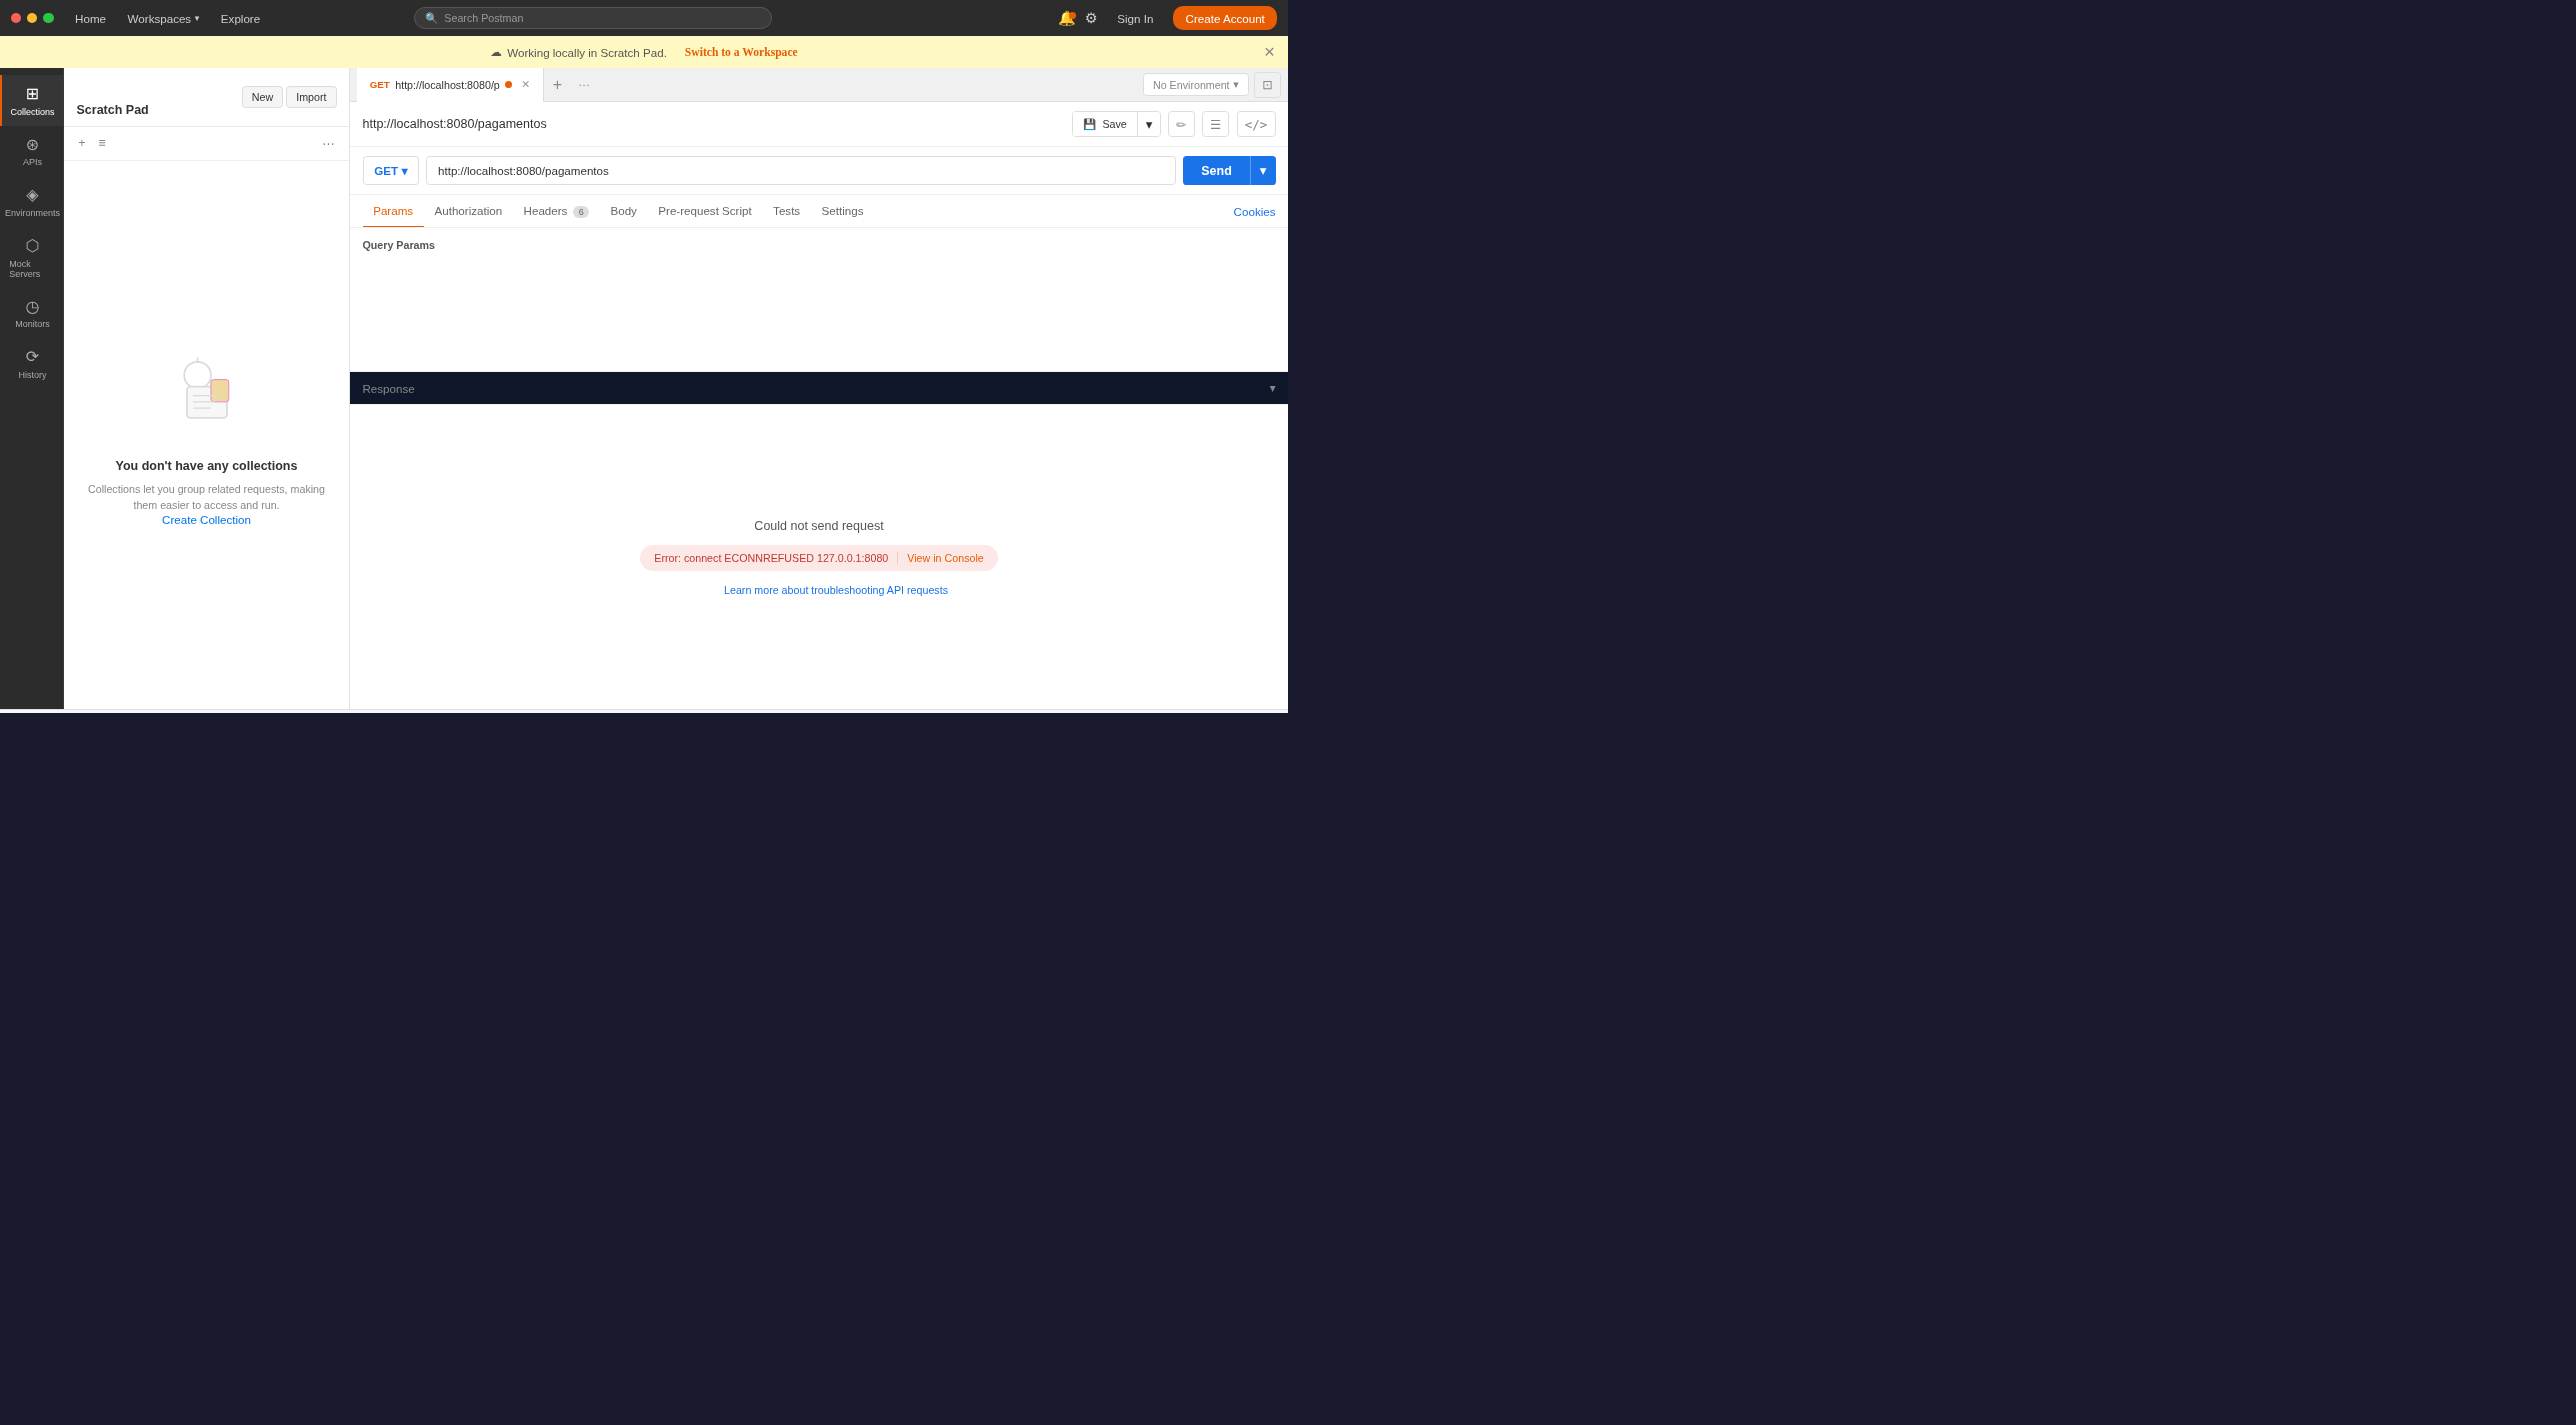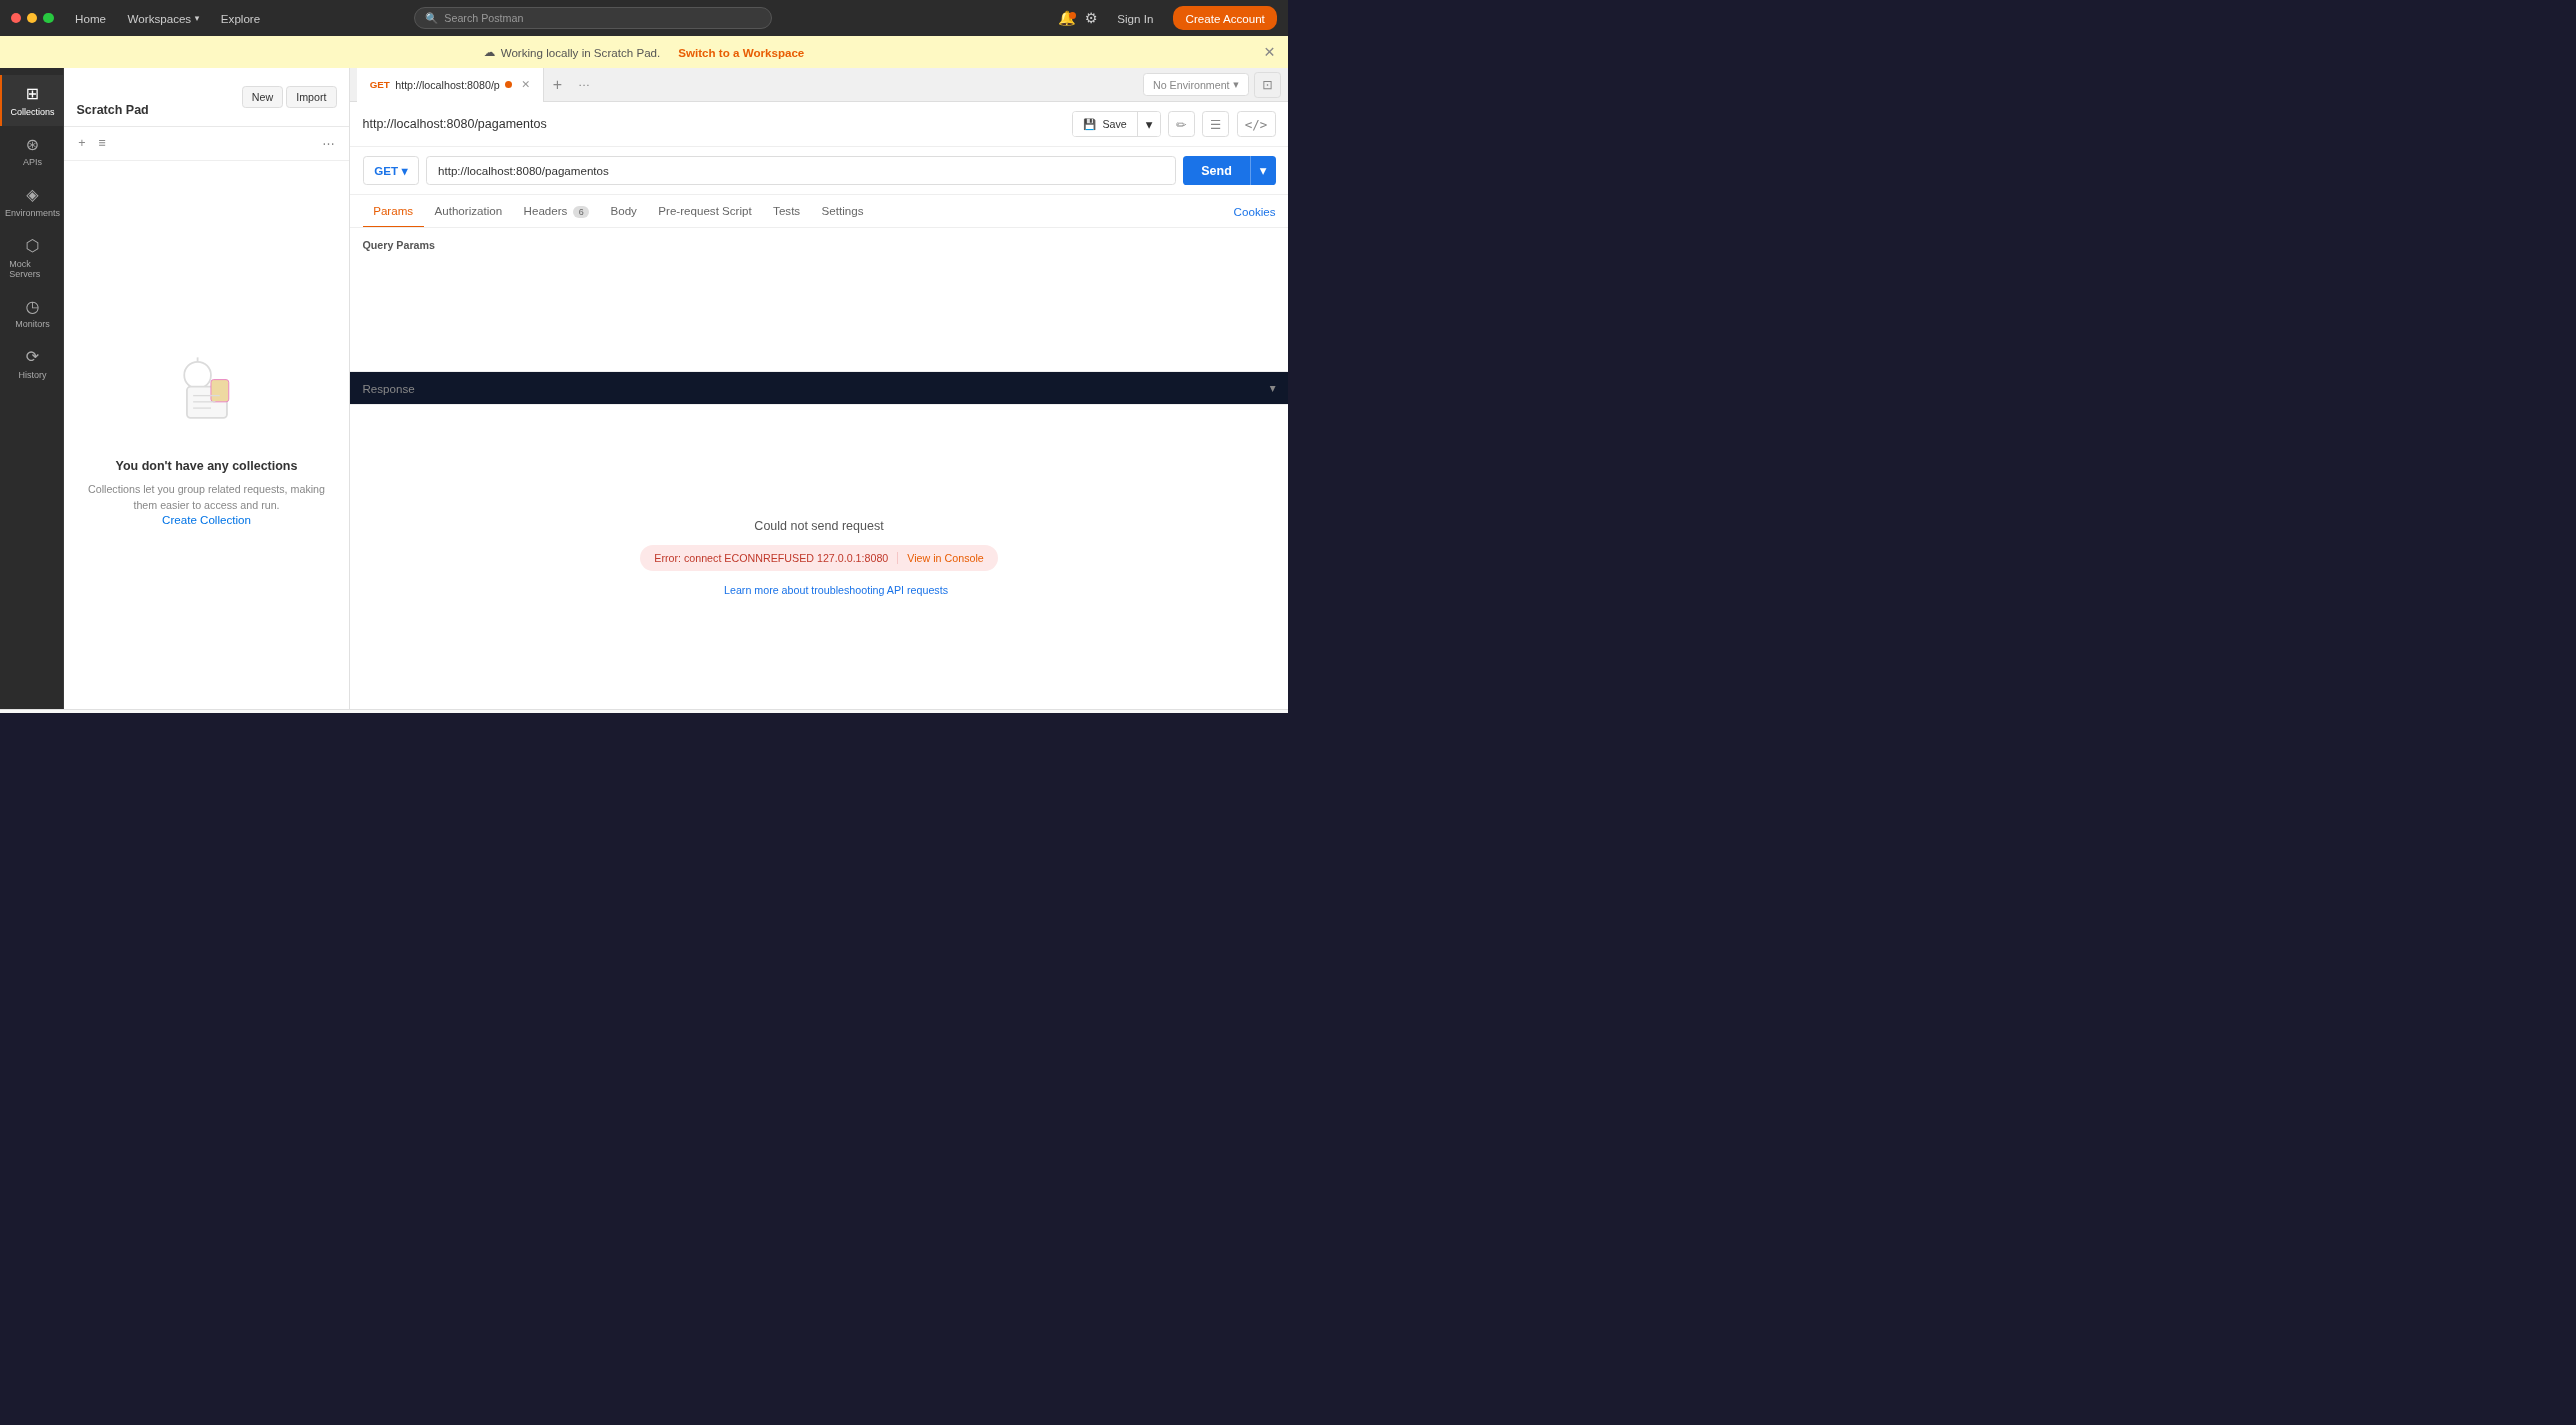--- a/index.html
+++ b/index.html
@@ -24,21 +24,21 @@
     .nav-right { display: flex; align-items: center; gap: 9px; margin-left: auto; }
     .nav-icon { color: #ccc; font-size: 14.3px; cursor: pointer; position: relative; }
     .sign-in-btn { color: #ccc; font-size: 11.6px; padding: 3.6px 10.7px; cursor: pointer; background: transparent; border: none; }
     .create-account-btn { background: #e85d04; color: white; font-size: 11.6px; padding: 5.4px 12.5px; border-radius: 10px; border: none; cursor: pointer; font-weight: 500; }
 
     
     .banner {
       background: #fef9c3; display: flex; align-items: center; justify-content: center; padding: 9px; font-size: 11.6px; color: #555; position: relative;
     }
     .banner-icon { margin-right: 5.4px; }
-    .banner a { color: #e85d04; font-weight: 600; cursor: pointer; text-decoration: none; margin-left: 18px; }
+    .banner a { color: #e85d04; font-weight: 600; cursor: pointer; text-decoration: none; margin-left: 18px; font-family: Liberation Serif, serif; }
     .banner-close { position: absolute; right: 12.5px; color: #888; cursor: pointer; font-size: 14.3px; }
 
     
     .main-layout { display: flex; height: calc(713px - 36px - 36px); }
 
     
     .icon-sidebar {
       width: 64px; background: #2c2c2c; border-right: 0.9px solid #3a3a3a; display: flex; flex-direction: column; align-items: center; padding-top: 7.2px; gap: 0; flex-shrink: 0;
     }
     .icon-sidebar-item {

